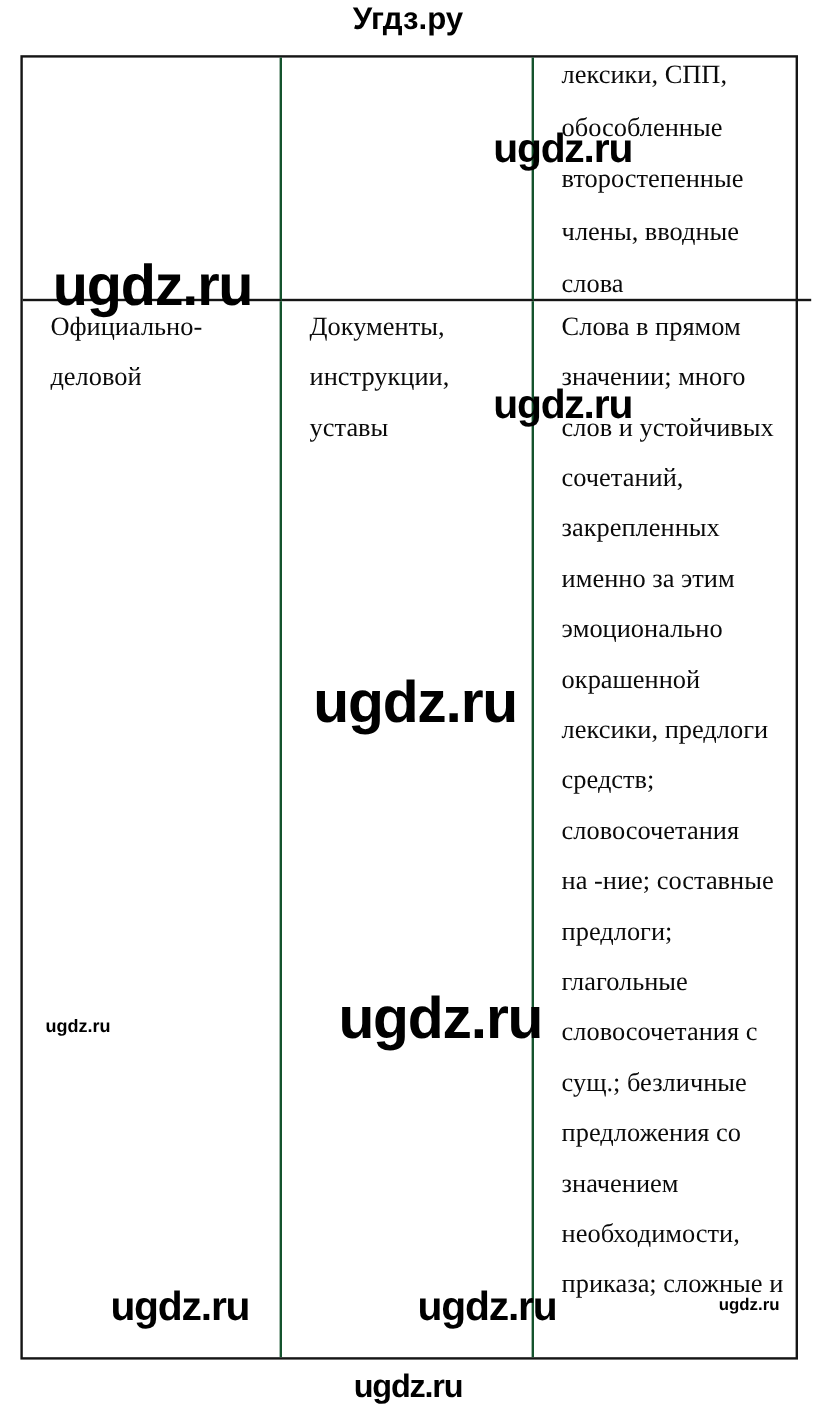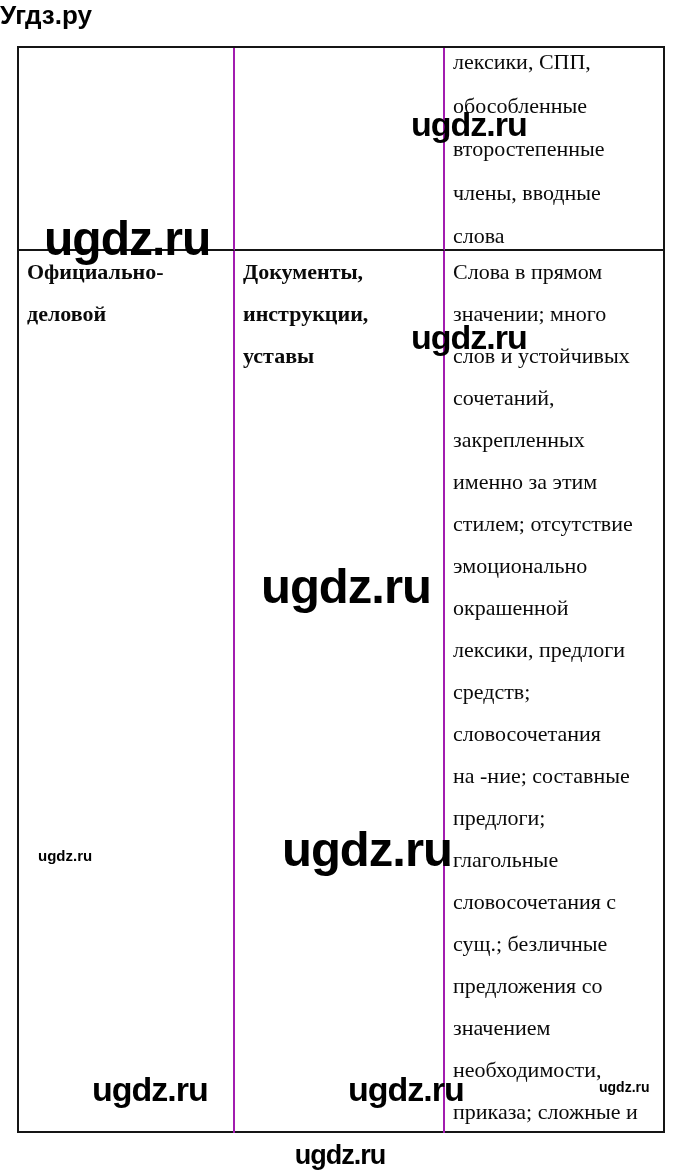--- a/index.html
+++ b/index.html
@@ -1,34 +1,34 @@
 <!DOCTYPE html>
 <html><head>
 <meta charset="utf-8">
 <style>
   html,body{margin:0;padding:0;}
   body{
     width:680px;height:1174px;position:relative;background:#ffffff;
     font-family:"Liberation Serif", serif;color:#000;overflow:hidden;
   }
   .site-header{
-    position:absolute;top:1px;left:0;width:680px;
+    position:absolute;top:1px;left:0;width:680px;text-align:center;
     font-family:"Liberation Sans", sans-serif;font-weight:700;font-size:26px;
     line-height:1.15;color:#000;
   }
   .doc-table{
     position:absolute;left:17px;top:46px;width:648px;height:1087px;
     box-sizing:border-box;border:2px solid #151515;
     display:grid;grid-template-columns:216px 210px 1fr;grid-template-rows:203px 1fr;
     background:#fff;
   }
   .cell{
-    box-sizing:border-box;padding:0 8px;overflow:visible;
+    box-sizing:border-box;padding:0 23px;overflow:visible;
   }
-  .cell.vline{border-right:2px solid #a21caf;font-weight:bold;}
+  .cell.vline{border-right:2px solid #14532d;}
   .row-top{border-bottom:2px solid #151515;}
   .tline{
     line-height:42px;font-size:22px;white-space:nowrap;color:#0a0a0a;
   }
   .row1col3 .tline{line-height:43.5px;}
   .row1col3{margin-top:-8px;}
   .wm{
     position:absolute;font-family:"Liberation Sans", sans-serif;font-weight:700;
     color:#000;line-height:1;letter-spacing:-1px;white-space:nowrap;
   }
@@ -68,21 +68,20 @@
       <div class="tline">инструкции,</div>
       <div class="tline">уставы</div>
     </div>
   <div class="cell">
       <div class="tline">Слова в прямом</div>
       <div class="tline">значении; много</div>
       <div class="tline">слов и устойчивых</div>
       <div class="tline">сочетаний,</div>
       <div class="tline">закрепленных</div>
       <div class="tline">именно за этим</div>
-      <div class="tline">стилем; отсутствие</div>
       <div class="tline">эмоционально</div>
       <div class="tline">окрашенной</div>
       <div class="tline">лексики, предлоги</div>
       <div class="tline">средств;</div>
       <div class="tline">словосочетания</div>
       <div class="tline">на -ние; составные</div>
       <div class="tline">предлоги;</div>
       <div class="tline">глагольные</div>
       <div class="tline">словосочетания с</div>
       <div class="tline">сущ.; безличные</div>

